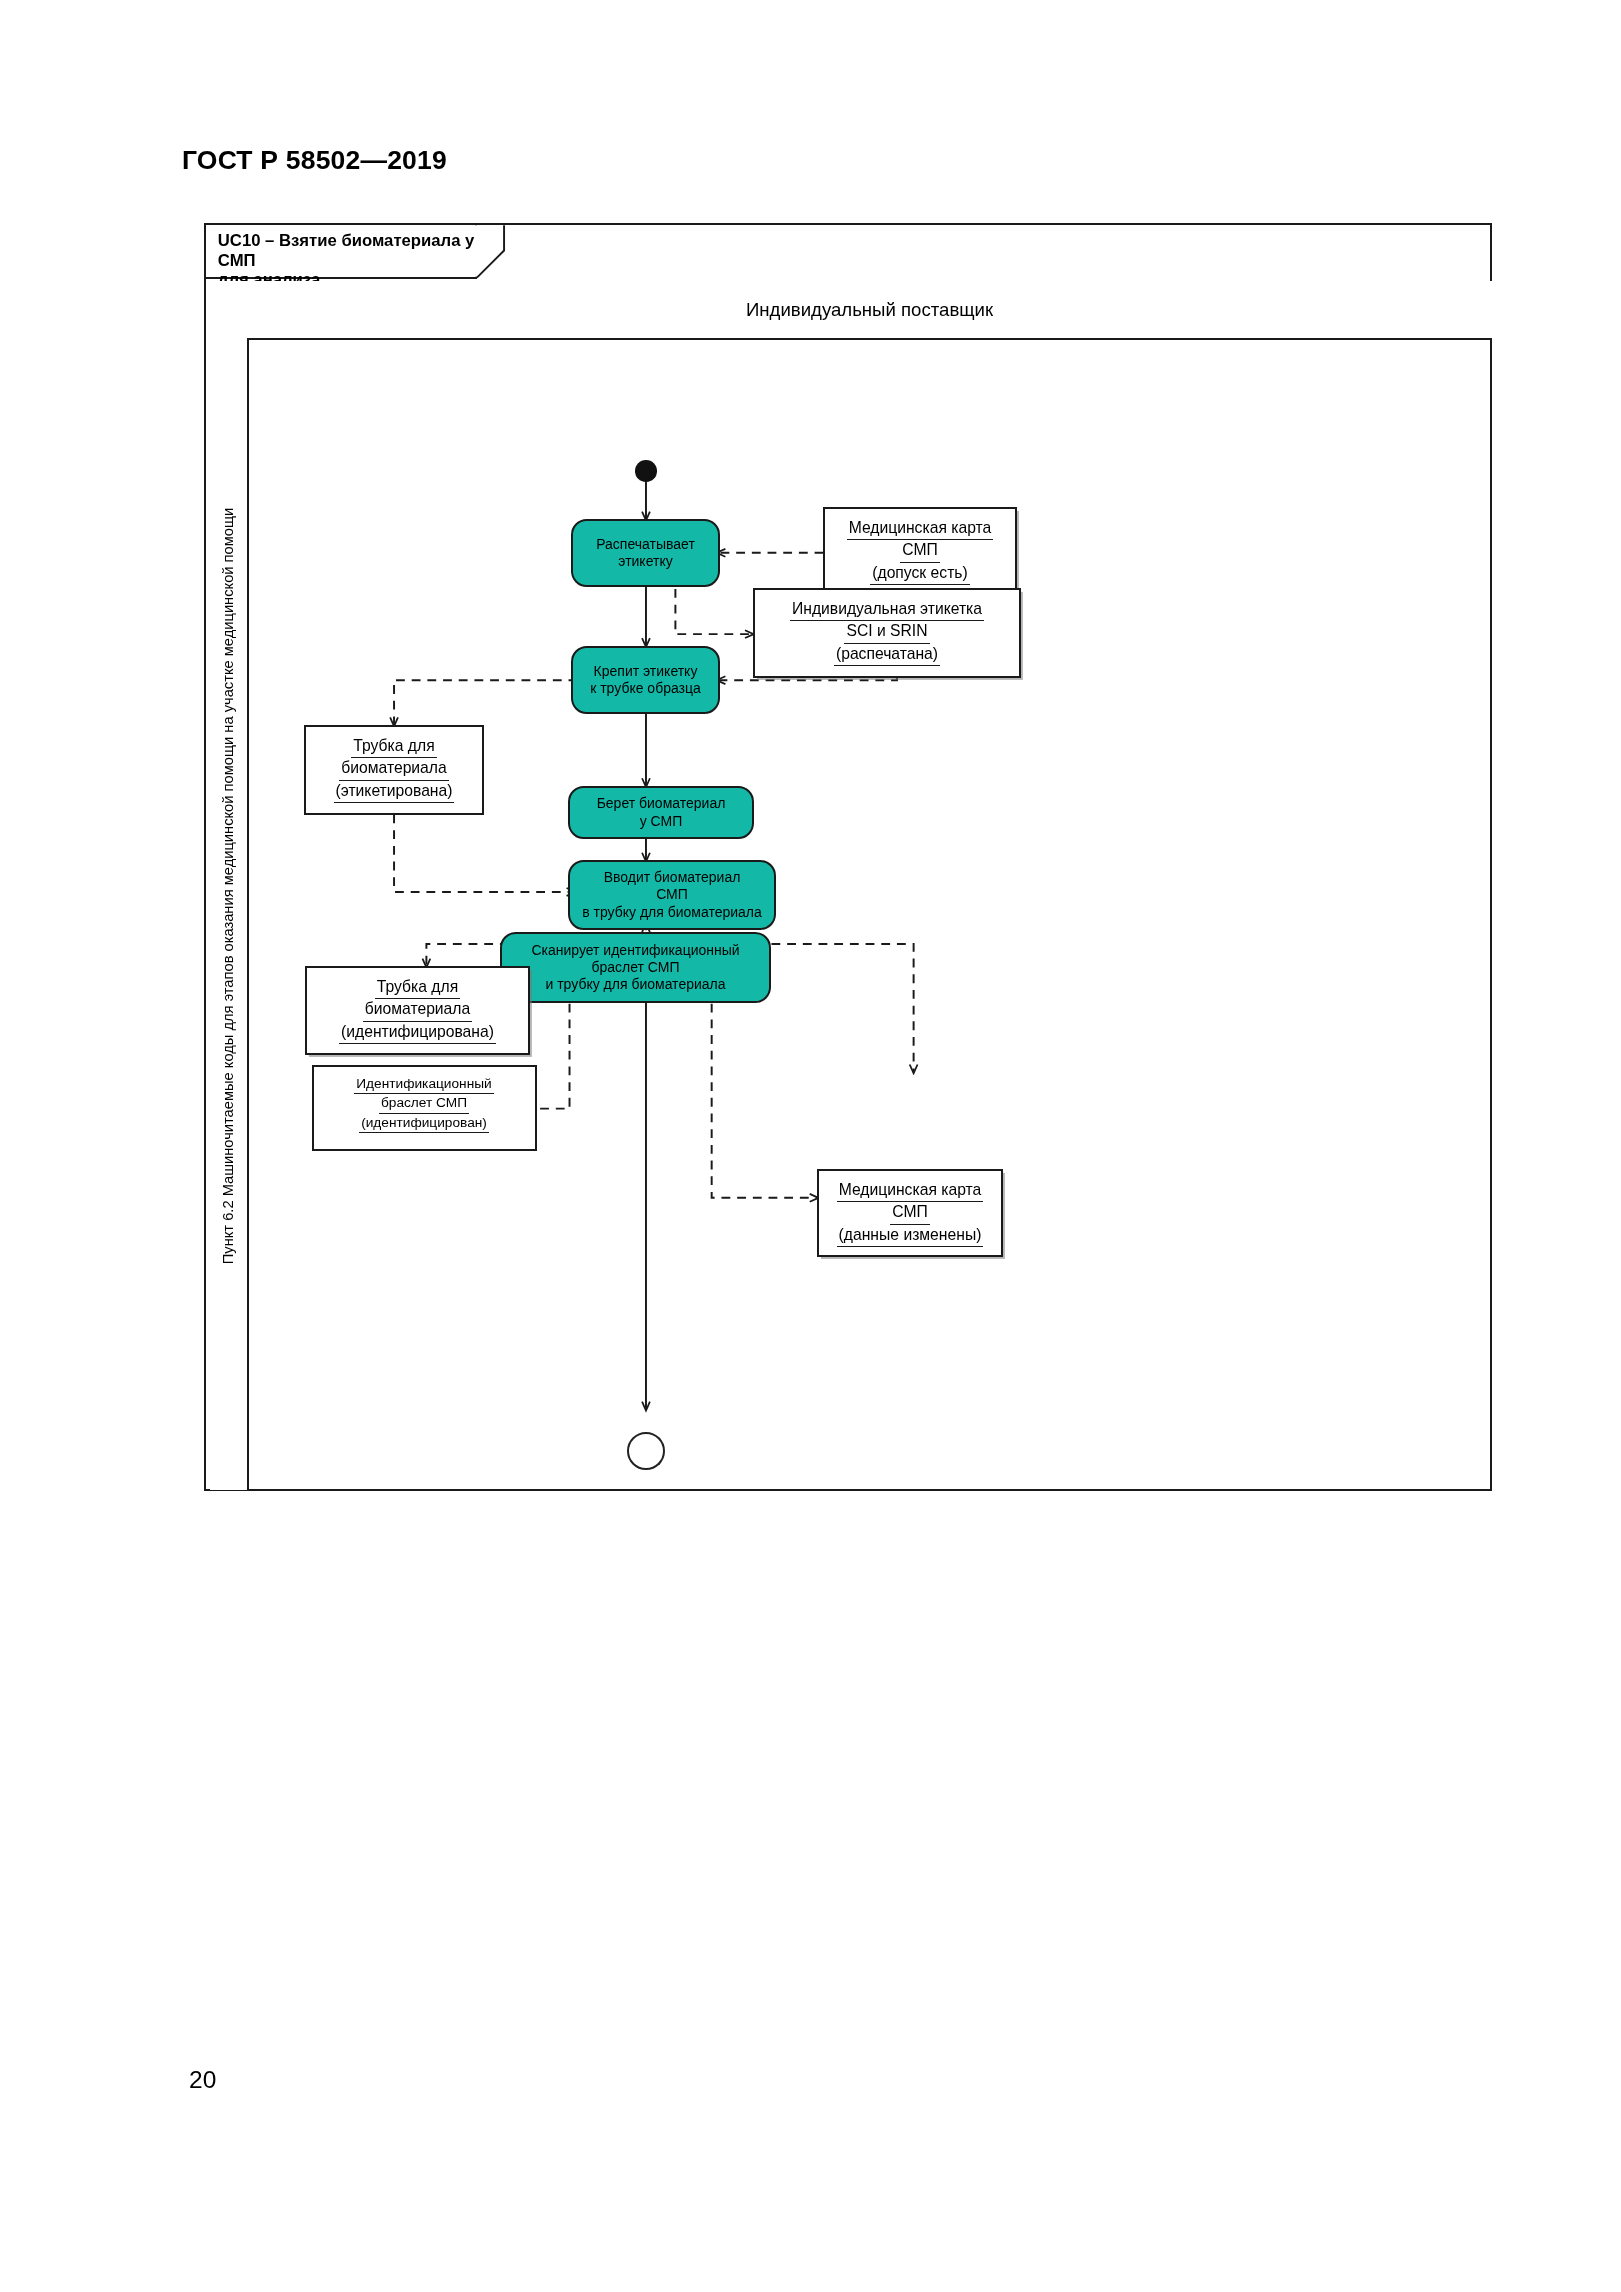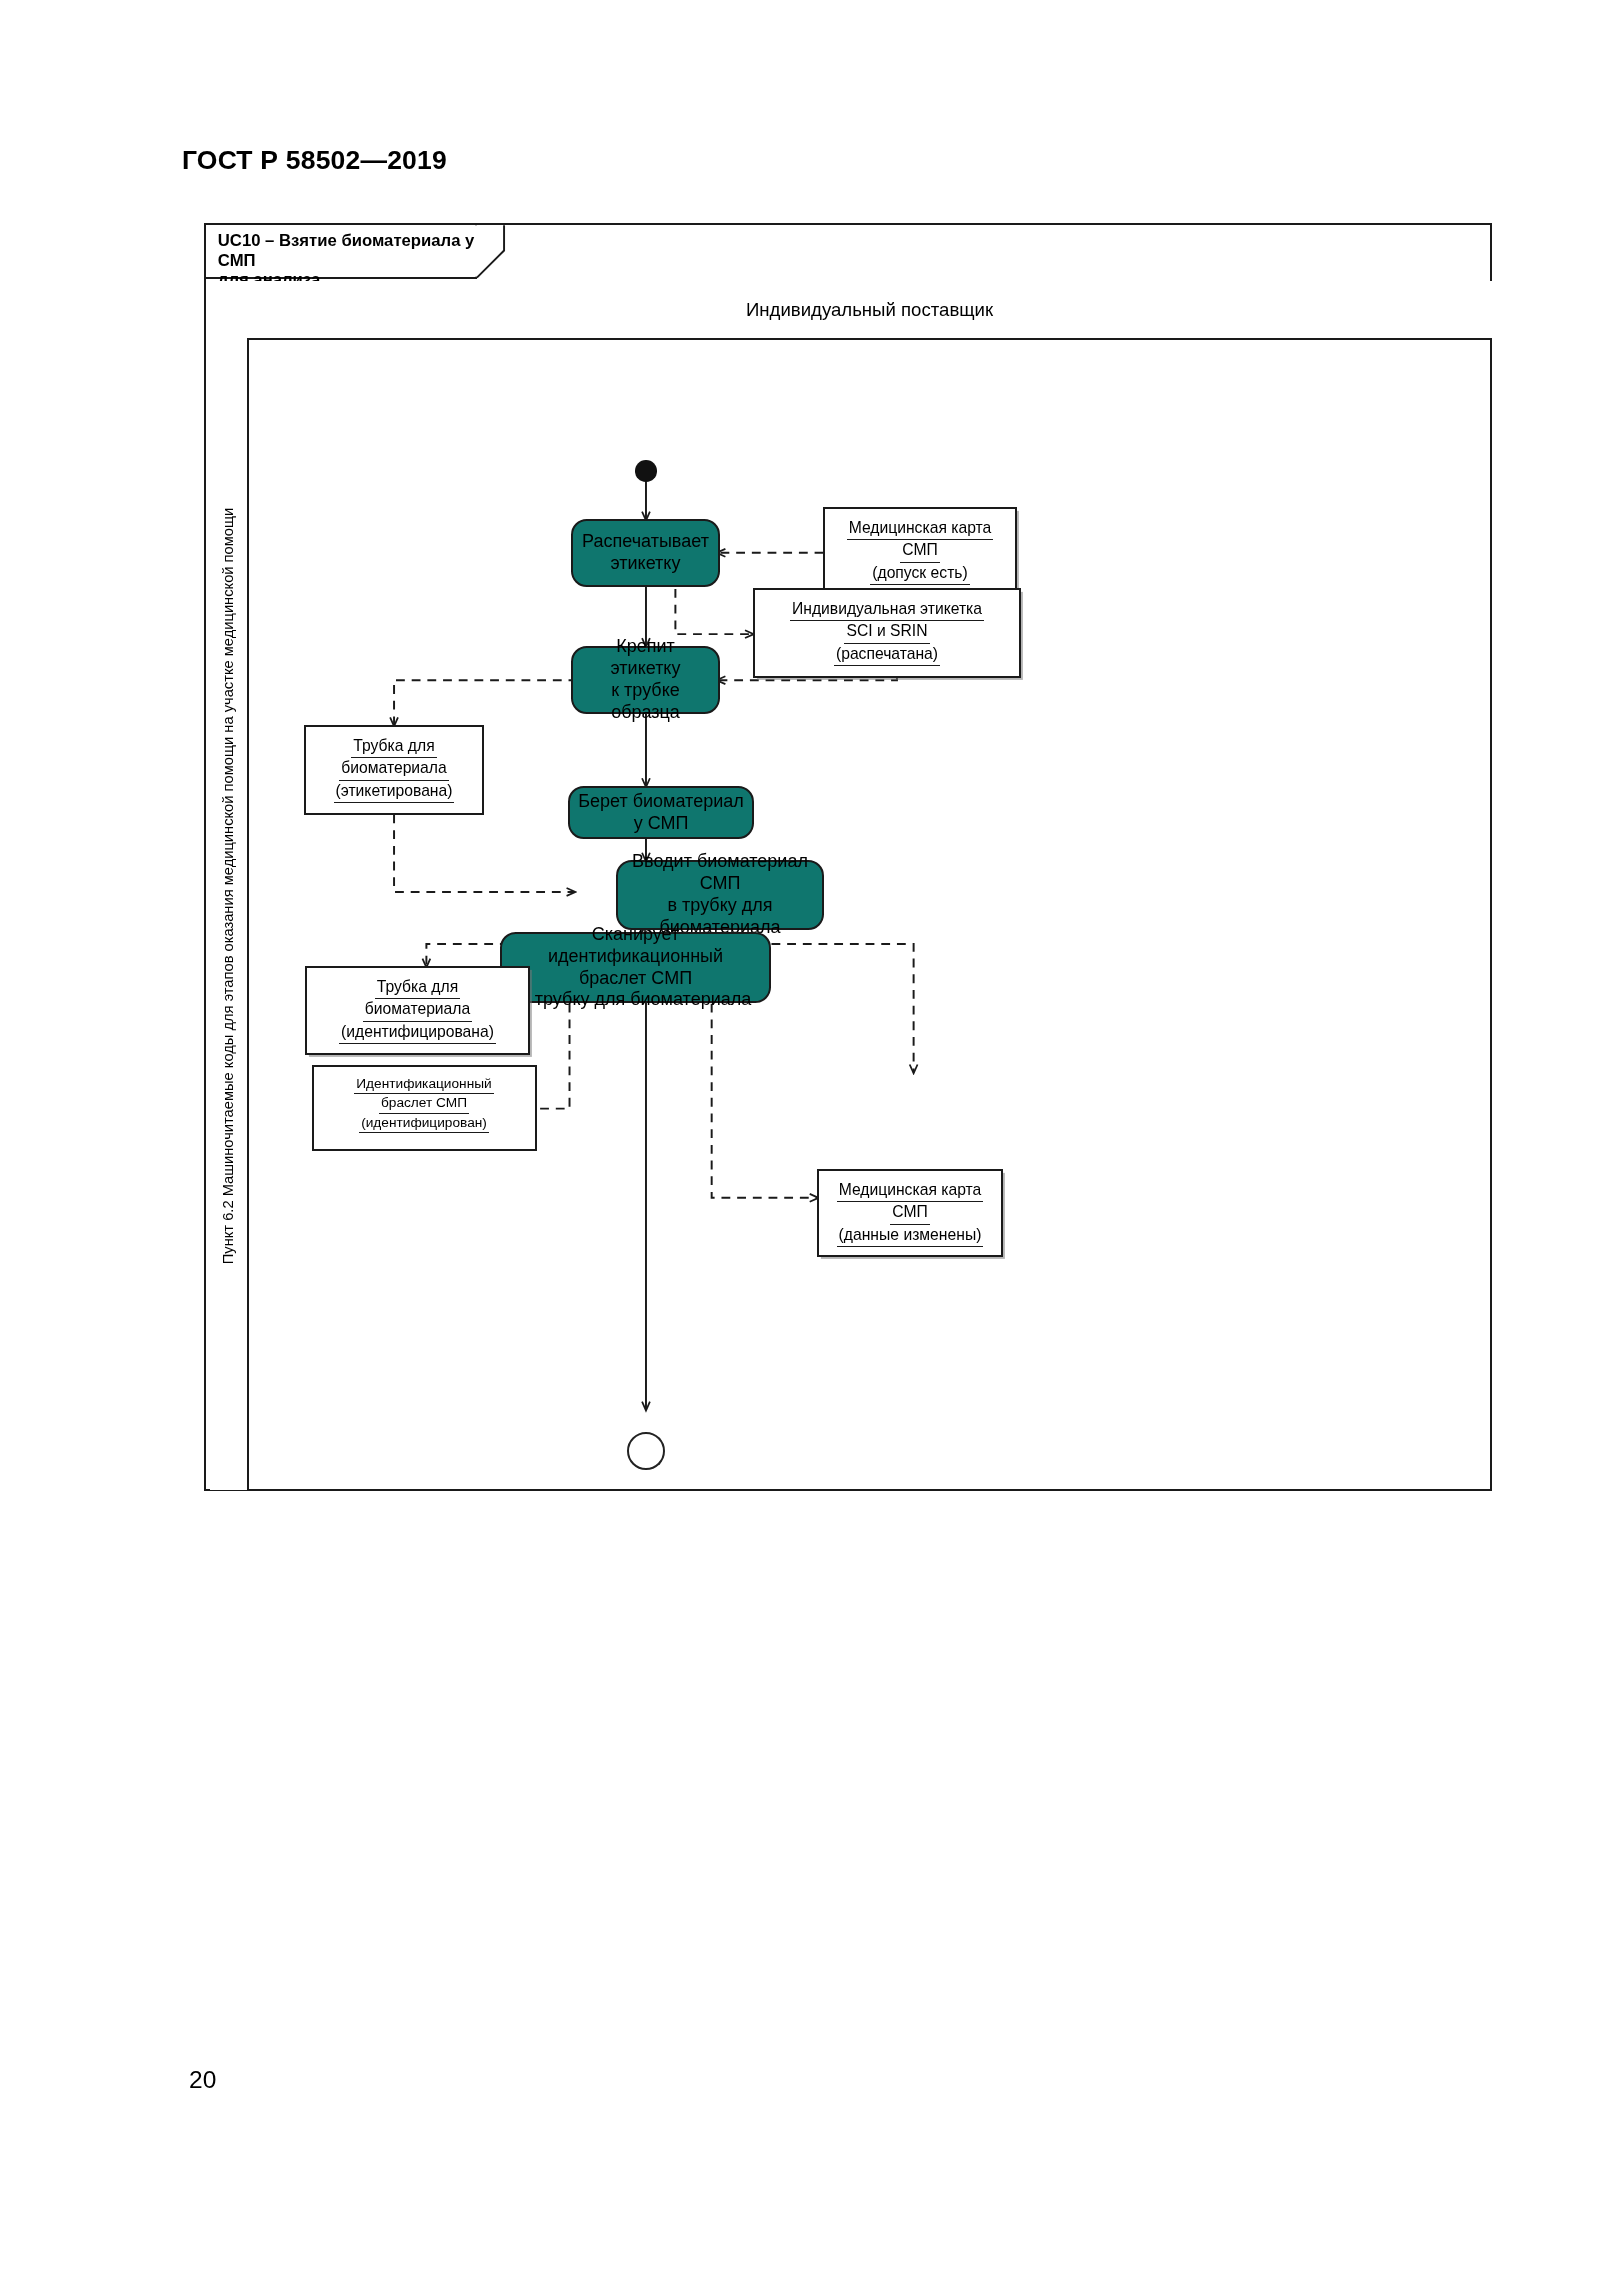--- a/index.html
+++ b/index.html
@@ -99,23 +99,23 @@
     border:2.5px solid #222;
     border-radius:50%;
     background:#fff;
   }
 
   .action{
     border:2px solid #1a1a1a;
     border-radius:15.7px;
     display:flex;align-items:center;justify-content:center;
     text-align:center;
-    font-size:18px;line-height:1.22;
+    font-size:14px;line-height:1.22;
     padding:3.9px 7.8px;
-    background:#0f766e;
+    background:#14b8a6;
   }
 
   .object-node{
     border:2px solid #1a1a1a;
     background:#fff;
     text-align:center;
     font-size:15.7px;line-height:1.3;
     padding-top:8.8px;
     box-shadow:2.9px 2.9px 0 -1px rgba(120,120,120,.55);
   }
@@ -216,21 +216,21 @@
 
       <div class="node action" style="left: 324px; top: 179px; width: 149px; height: 68px; white-space: pre-line;">Распечатывает
 этикетку</div>
 
       <div class="node action" style="left: 324px; top: 306px; width: 149px; height: 68px; white-space: pre-line;">Крепит этикетку
 к трубке образца</div>
 
       <div class="node action" style="left: 321px; top: 446px; width: 186px; height: 53px; white-space: pre-line;">Берет биоматериал
 у СМП</div>
 
-      <div class="node action" style="left: 321px; top: 520px; width: 208px; height: 70px; white-space: pre-line; margin-left: 48px;">Вводит биоматериал
+      <div class="node action" style="left: 321px; top: 520px; width: 208px; height: 70px; white-space: pre-line;">Вводит биоматериал
 СМП
 в трубку для биоматериала</div>
 
       <div class="node action" style="left: 253px; top: 592px; width: 271px; height: 71px; z-index: 1; white-space: pre-line;">Сканирует идентификационный
 браслет СМП
 и трубку для биоматериала</div>
 
       <div class="node object-node" style="left:576px;top:167px;width:194px;height:90px;">
         <span class="ln"><span class="ul">Медицинская карта</span></span>
         <span class="ln"><span class="ul">СМП</span></span>

